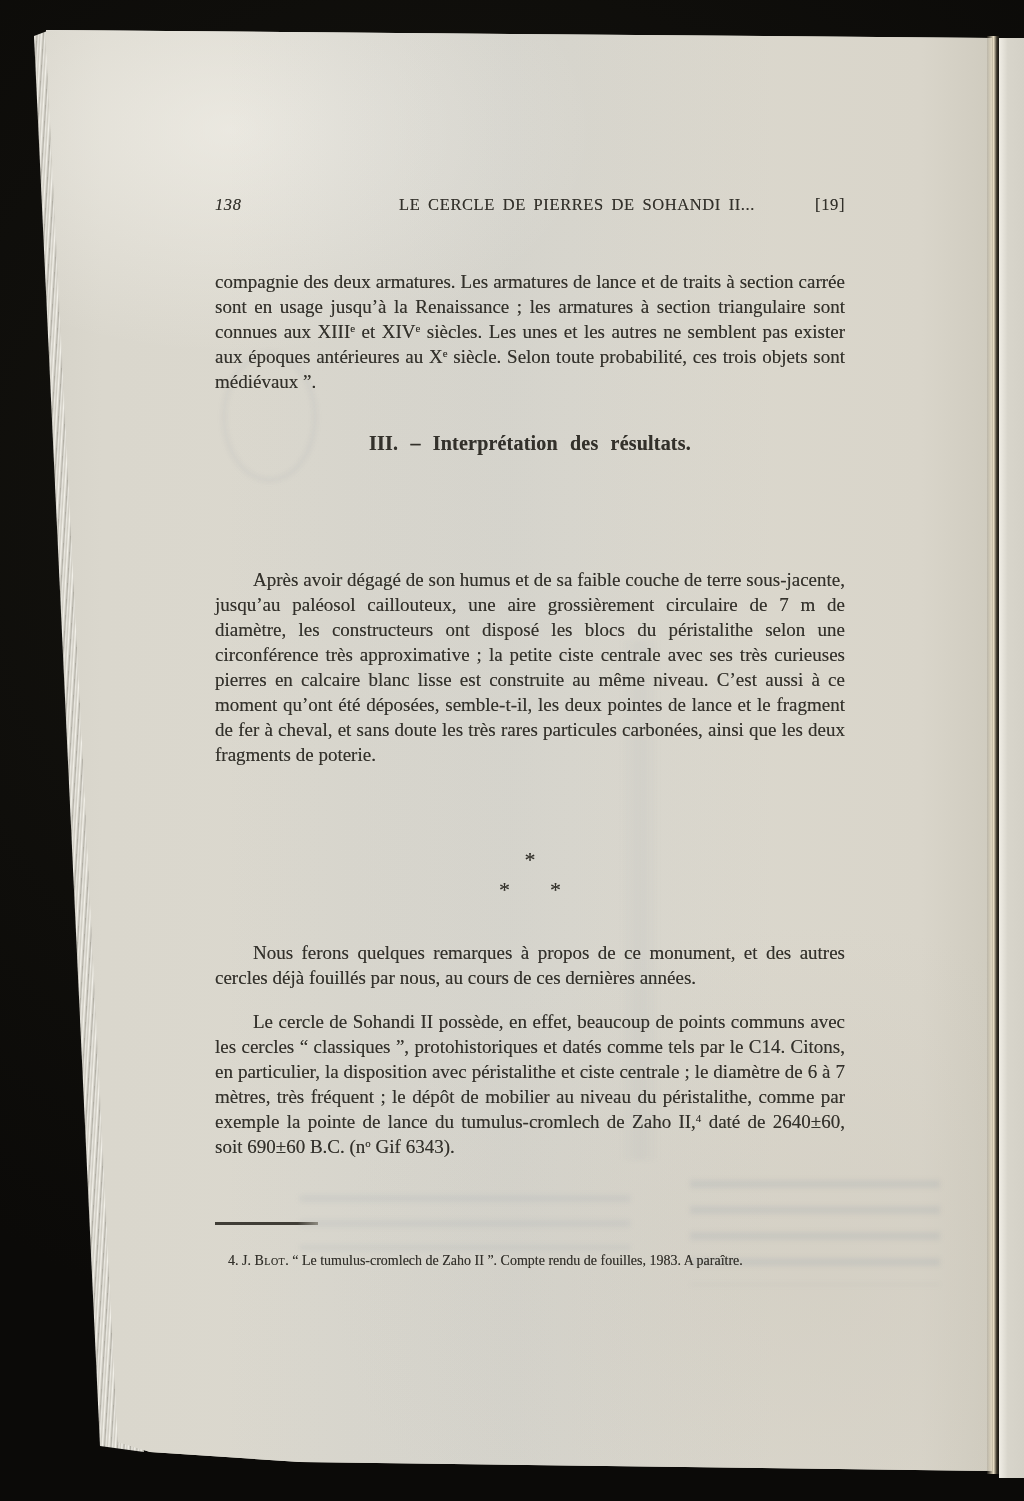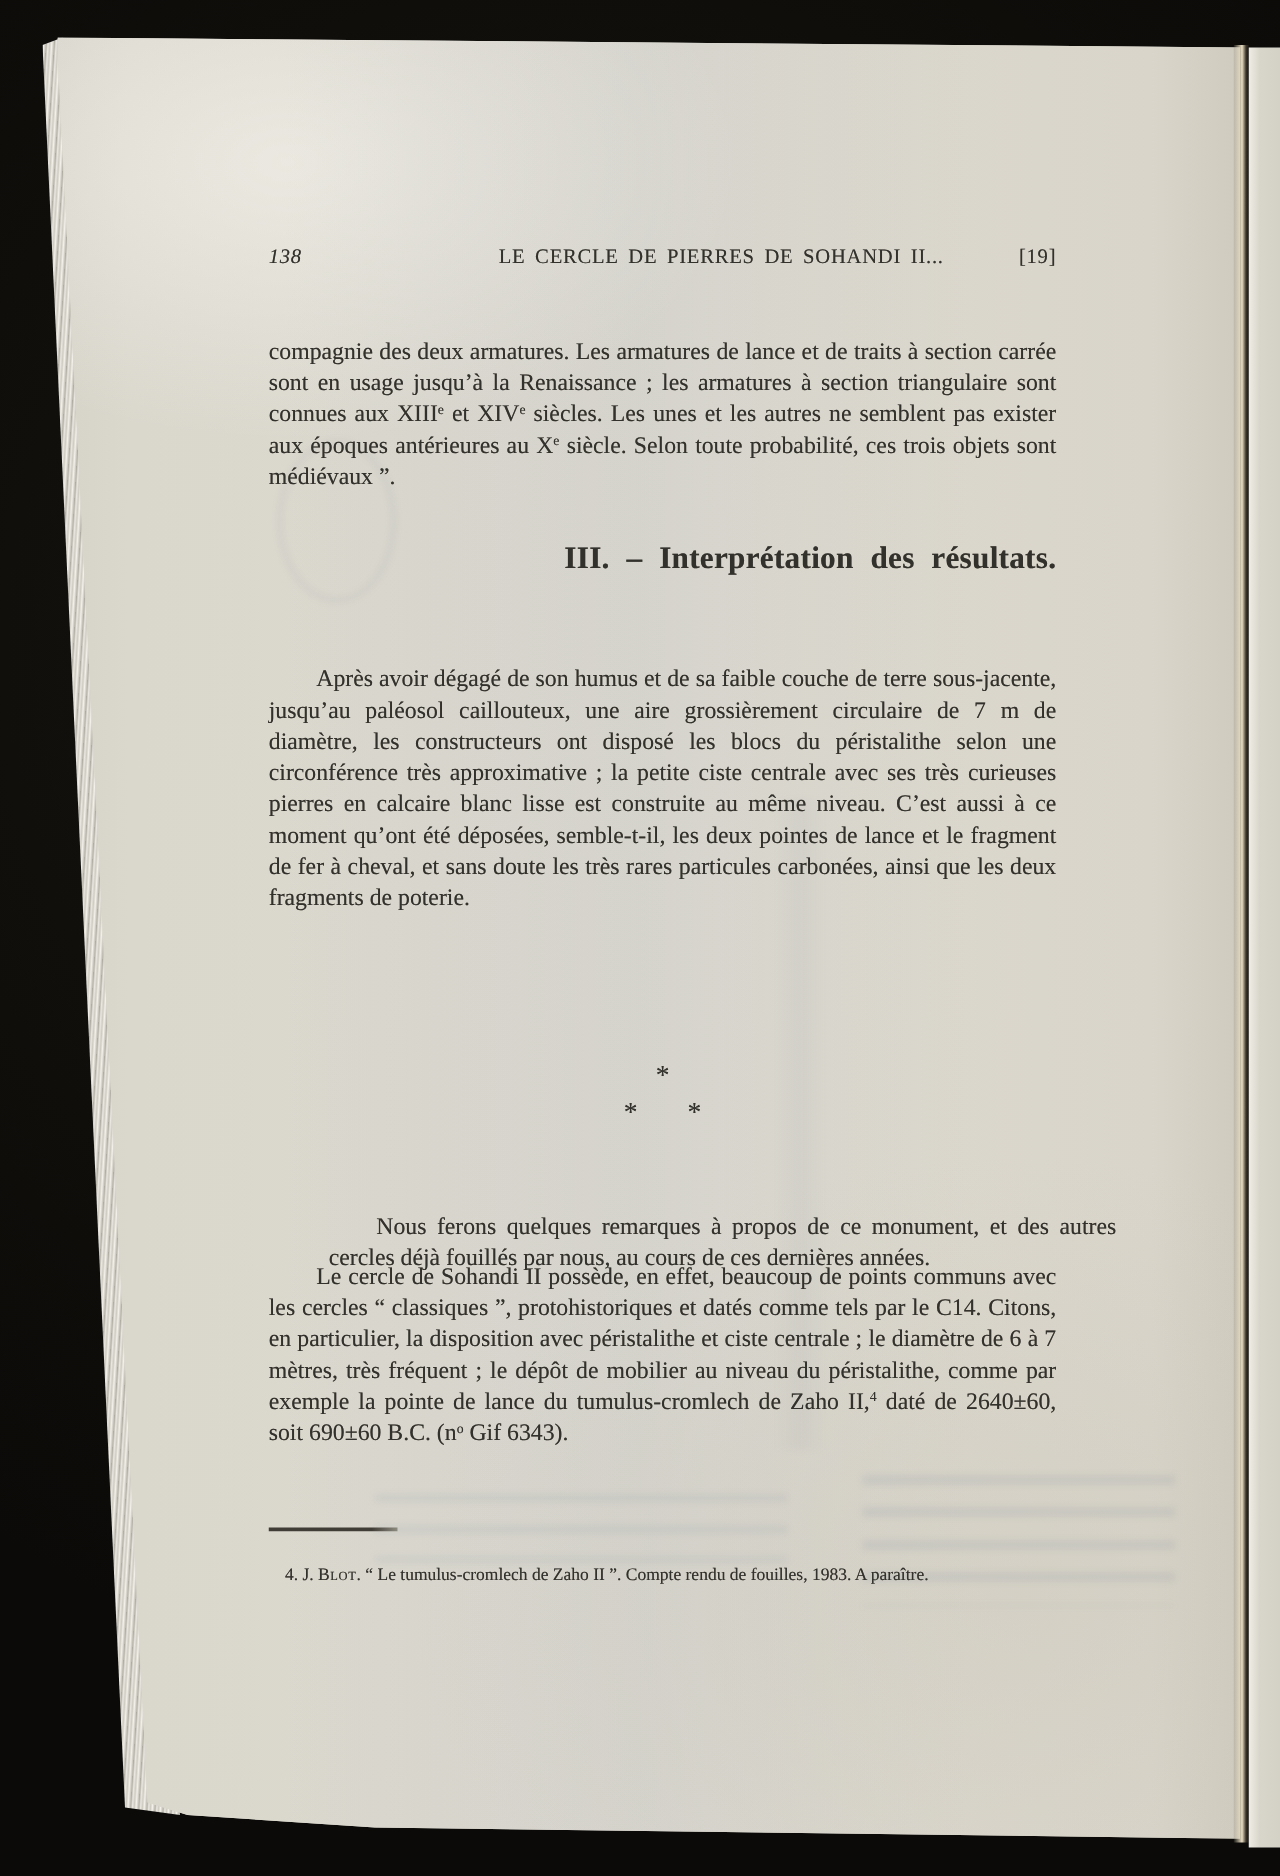--- a/index.html
+++ b/index.html
@@ -83,31 +83,31 @@
     display: flex; align-items: baseline;
     font-size: 16.5px; letter-spacing: 0.6px; word-spacing: 3px;
     text-align: left; text-indent: 0;
   }
   .header-left  { width: 90px; font-style: italic; }
   .header-mid   { flex: 1; text-align: right; }
   .header-right { width: 90px; text-align: right; }
 
   .heading {
     top: 411px;
-    text-align: right;
+    text-align: center;
     font-weight: bold;
-    font-size: 25px; line-height: 30px;
+    font-size: 20px; line-height: 30px;
     word-spacing: 7px; letter-spacing: 0.2px;
     text-indent: 0;
   }
 
   .p1 { top: 464px; }
-  .p2 { top: 512px; }
+  .p2 { top: 548px; }
   .p3 { top: 726px; }
-  .p4 { top: 950px; margin-left: 48px; }
+  .p4 { top: 921px; }
   .p5 { top: 990px; }
 
   .separator { top: 845px; text-align: center; font-size: 22px; line-height: 30px; text-indent: 0; }
   .sep-bottom span { display: inline-block; }
   .sep-bottom .sp-l { margin-right: 20px; }
   .sep-bottom .sp-r { margin-left: 20px; }
 
   .fn-rule {
     position: absolute; left: 215px; top: 1222px;
     width: 103px; height: 2.5px;

